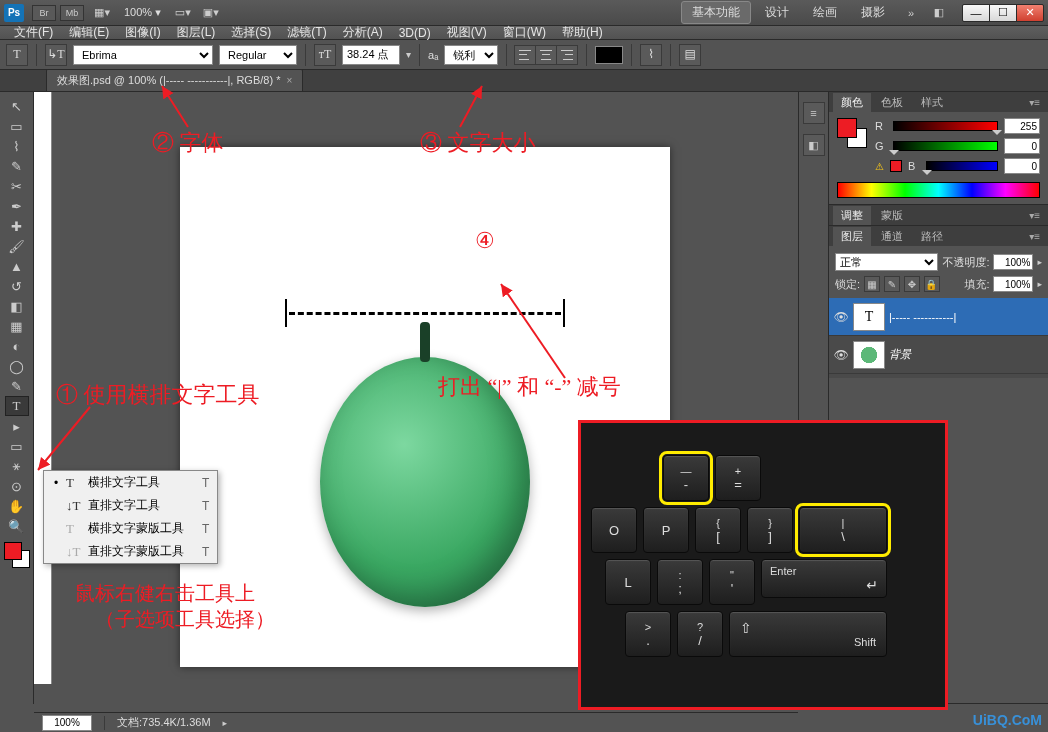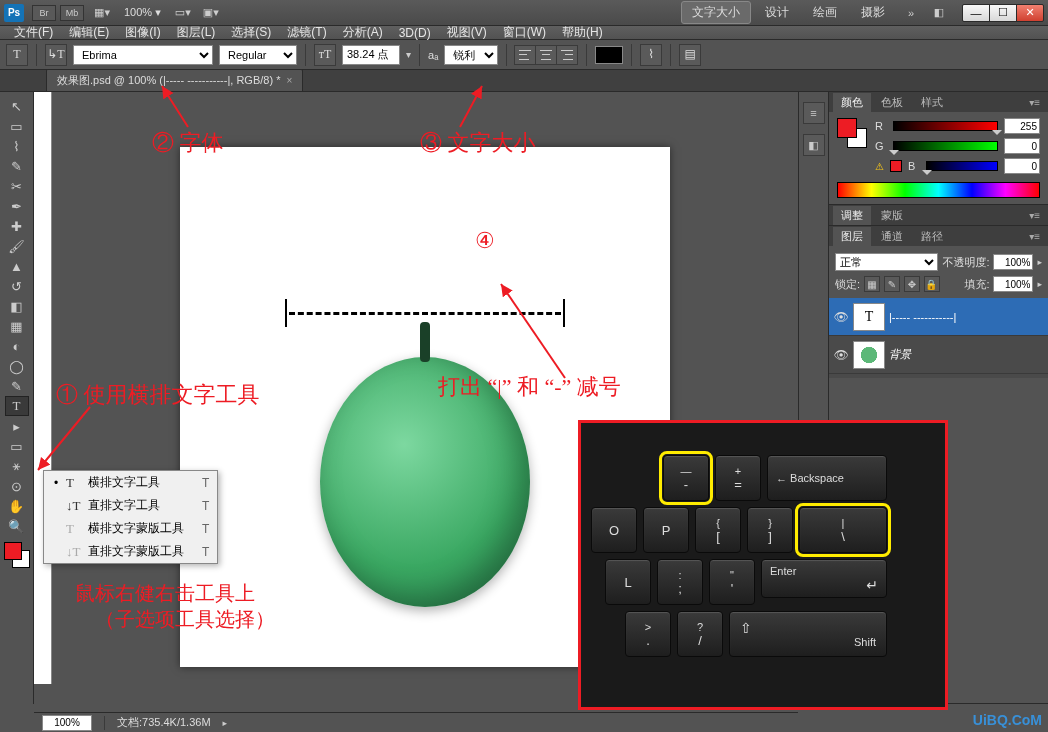--- a/index.html
+++ b/index.html
@@ -121,21 +121,21 @@
 
 <div class="titlebar">
   <div class="ps-logo">Ps</div>
   <div class="tb-btn">Br</div>
   <div class="tb-btn">Mb</div>
   <div class="tb-icon">▦▾</div>
   <div class="zoom"><span>100%</span> ▾</div>
   <div class="tb-icon">▭▾</div>
   <div class="tb-icon">▣▾</div>
   <div class="spacer"></div>
-  <div class="workspace active">文字大小</div>
+  <div class="workspace active">基本功能</div>
   <div class="workspace">设计</div>
   <div class="workspace">绘画</div>
   <div class="workspace">摄影</div>
   <div class="tb-icon">»</div>
   <div class="tb-icon">◧</div>
   <div class="win-btns">
     <div class="win-btn min">—</div>
     <div class="win-btn">☐</div>
     <div class="win-btn close">✕</div>
   </div>
@@ -413,23 +413,20 @@
 
 <div class="keyboard" style="left:578px; top:420px;">
   <div class="key hl" style="left:82px;top:32px;width:46px;height:46px">
       <span class="top">—</span>
       <span>-</span>
     </div>
   <div class="key" style="left:134px;top:32px;width:46px;height:46px">
       <span class="top">+</span>
       <span>=</span>
     </div>
-  <div class="key" style="left:186px;top:32px;width:120px;height:46px;align-items:flex-start;padding:6px 8px">
-      <span style="font-size:11px"><span>←</span> <span>Backspace</span></span>
-    </div>
 
   <div class="key" style="left:10px;top:84px;width:46px;height:46px">O</div>
   <div class="key" style="left:62px;top:84px;width:46px;height:46px">P</div>
   <div class="key" style="left:114px;top:84px;width:46px;height:46px">
       <span class="top">{</span>
       <span>[</span>
     </div>
   <div class="key" style="left:166px;top:84px;width:46px;height:46px">
       <span class="top">}</span>
       <span>]</span>

